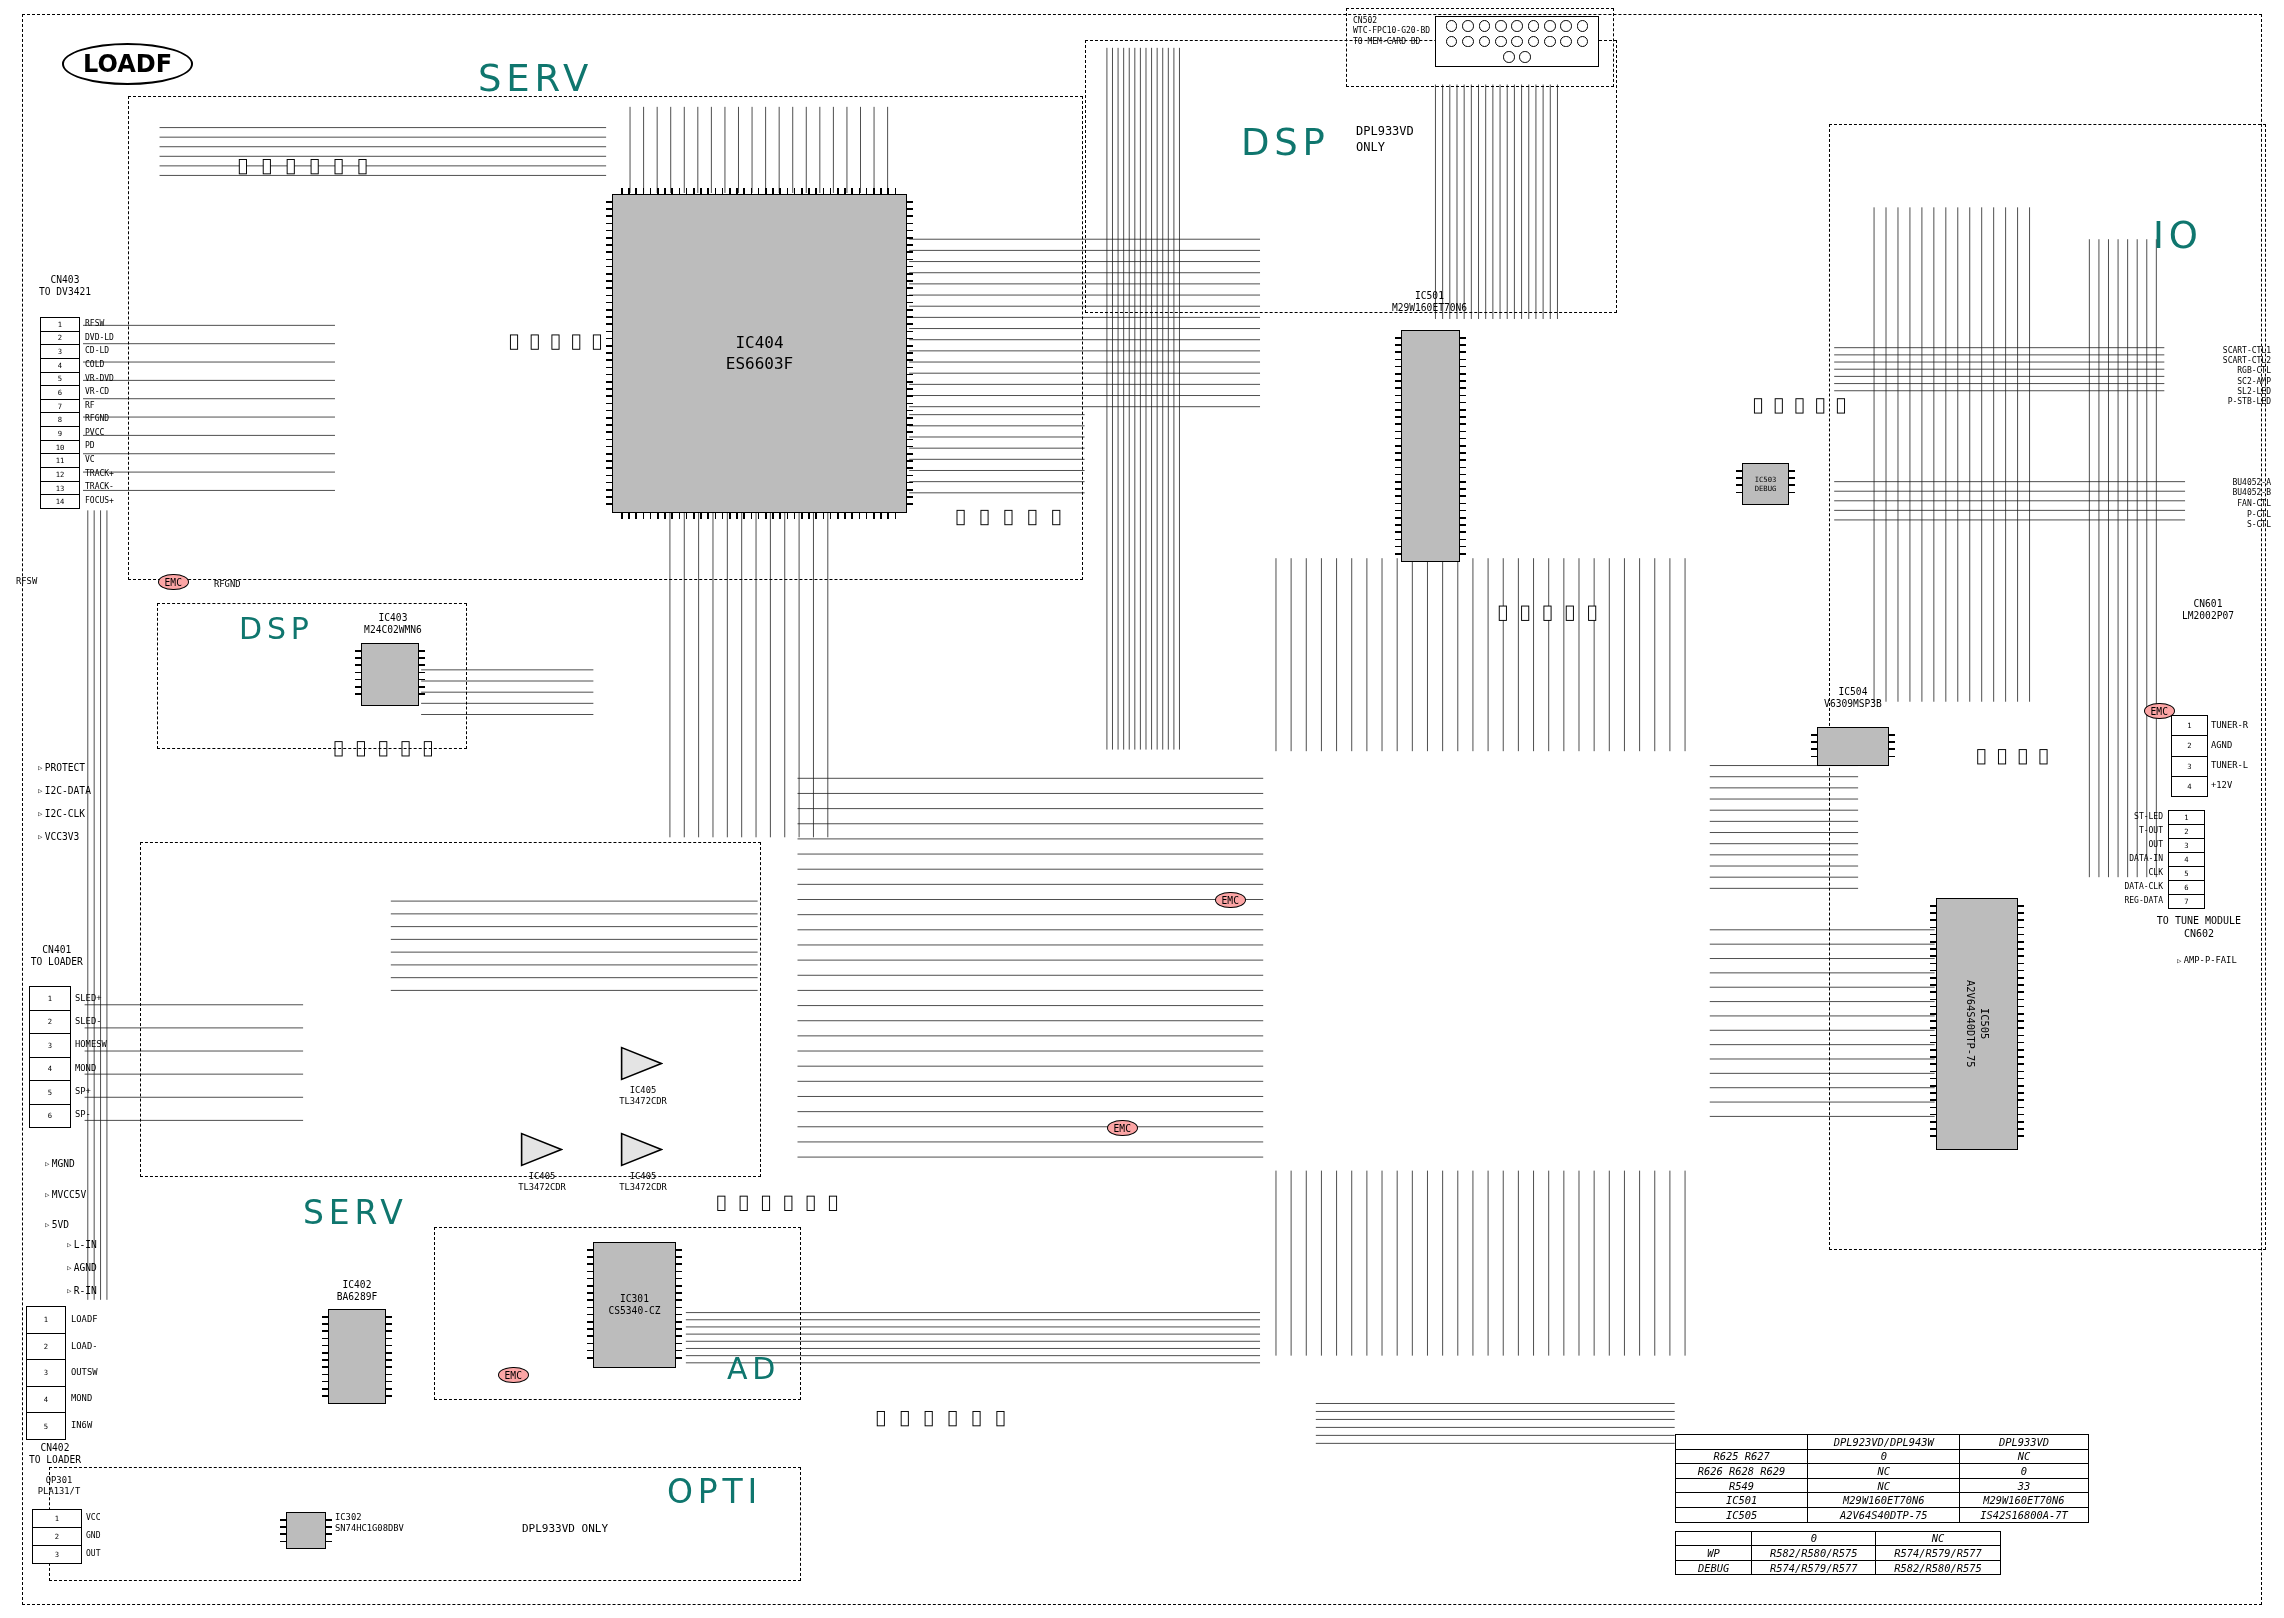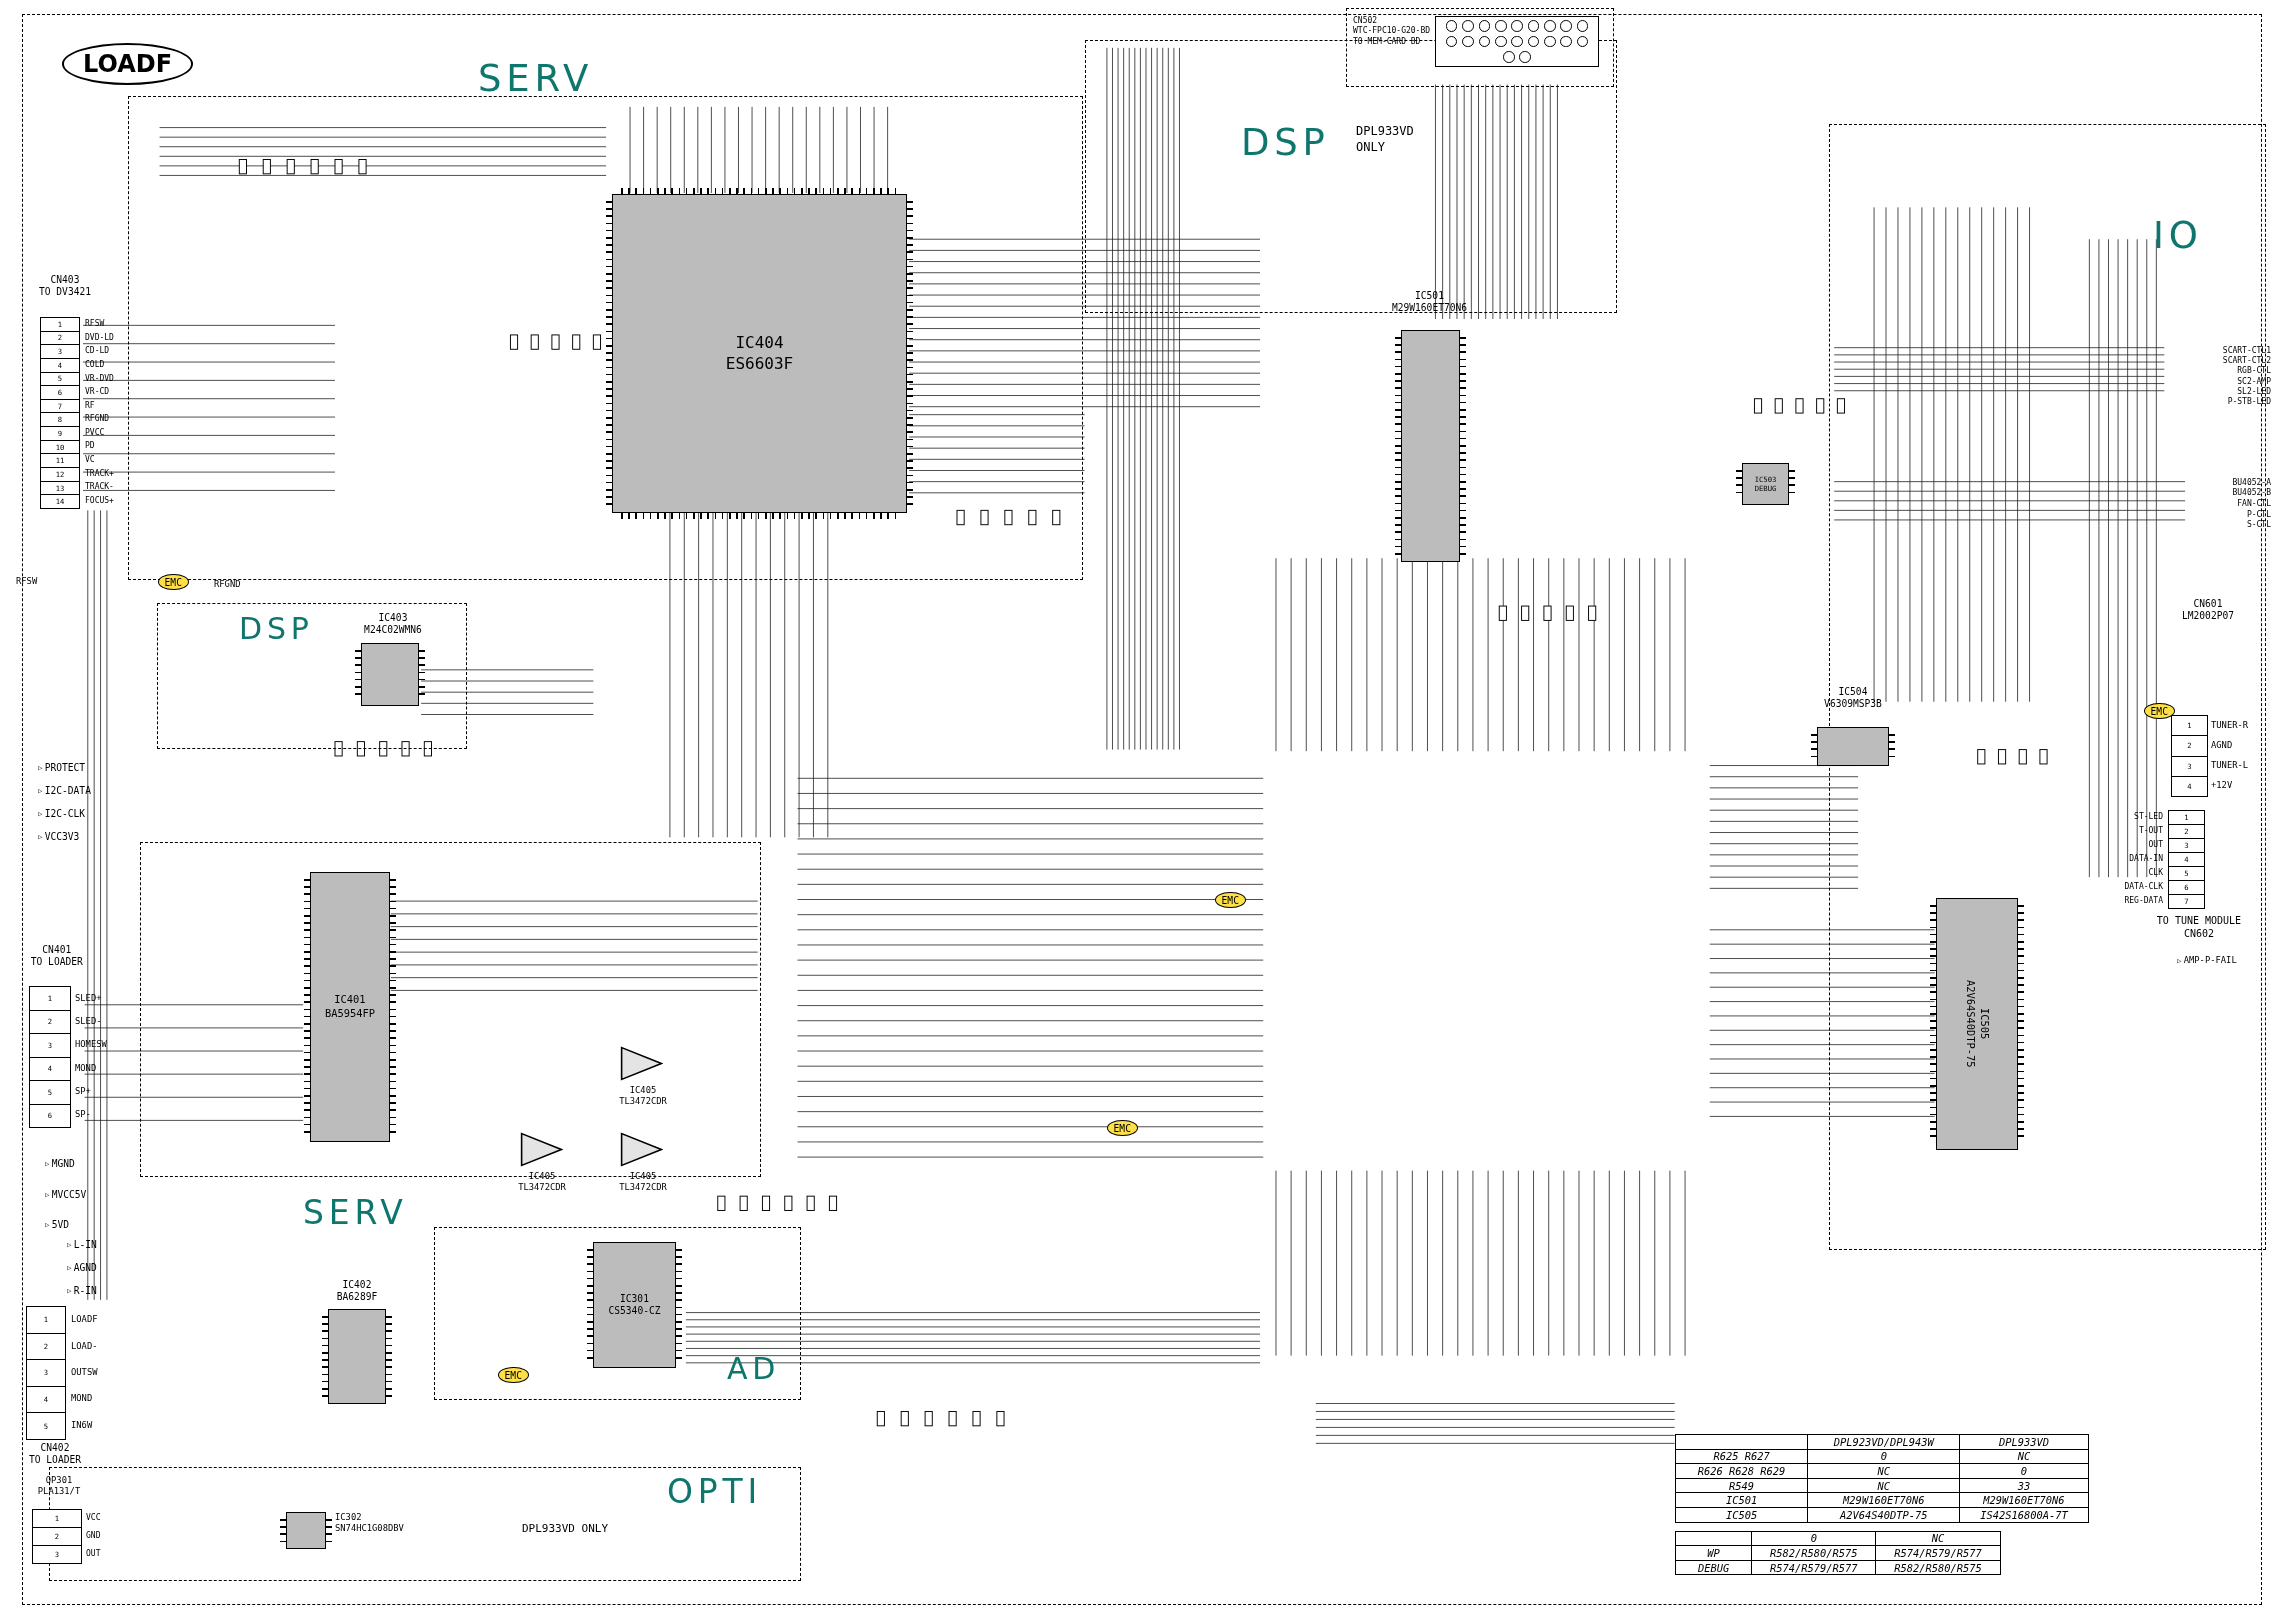--- a/index.html
+++ b/index.html
@@ -32,21 +32,21 @@
         justify-content:center;font-size:7.2px;}
   .conn .pin:last-child{border-bottom:none;}
   .conn .pin::before{counter-increment:pin;content:counter(pin);}
   .pinlabels{position:absolute;display:flex;flex-direction:column;z-index:3;}
   .pinlabels div{flex:1;display:flex;align-items:center;}
   .pinlabels.right-align div{justify-content:flex-end;text-align:right;}
   .stub{display:flex;align-items:center;gap:2.4px;white-space:nowrap;}
   .stub::before{content:"▷";font-size:7.2px;}
   .stubcol{position:absolute;display:flex;flex-direction:column;justify-content:space-between;z-index:3;}
   .emc{position:absolute;border:1.6px solid #000;border-radius:50%;font-size:9.6px;
-       padding:1.6px 5.6px;background:#fde047;z-index:3;}
+       padding:1.6px 5.6px;background:#fca5a5;z-index:3;}
   .main-badge{position:absolute;border:2.4px solid #000;border-radius:50%;
        font-family:"DejaVu Sans", sans-serif;font-weight:bold;font-size:24px;
        padding:4.8px 19px;z-index:3;background:#fff;}
   .opamp{position:absolute;z-index:2;}
   .opamp svg{display:block;}
   .parts-tables{position:absolute;z-index:4;background:#fff;}
   .parts-tables table{border-collapse:collapse;font-size:10.4px;background:#fff;font-style:italic;}
   .parts-tables td,.parts-tables th{border:1.2px solid #000;padding:0.8px 5.6px;font-weight:normal;
        white-space:nowrap;text-align:center;}
   .parts-tables table + table{margin-top:8px;}
@@ -435,26 +435,20 @@
       <span>ES6603F</span>
     </div>
   </div>
 
   <div class="caption" style="left:325px;top:612px;width:136px;font-size:9.6px;">
     <span>IC403</span>
     <span>M24C02WMN6</span>
   </div>
   <div class="chip" style="left:361px;top:643px;width:56px;height:61px;"></div>
 
-  <div class="chip" style="left:310px;top:872px;width:78px;height:268px;font-size:10.4px;">
-    <div class="chip-label">
-      <span>IC401</span>
-      <span>BA5954FP</span>
-    </div>
-  </div>
 
   <div class="opamp" style="left:620px;top:1046px;">
     <svg width="43" height="35" viewBox="0 0 54 44">
         <polygon points="2,2 2,42 52,22" fill="#e4e4e4" stroke="#000" stroke-width="2"></polygon>
       </svg>
   </div>
   <div class="caption" style="left:597px;top:1085px;width:92px;font-size:8.8px;">
     <span>IC405</span>
     <span>TL3472CDR</span>
   </div>

